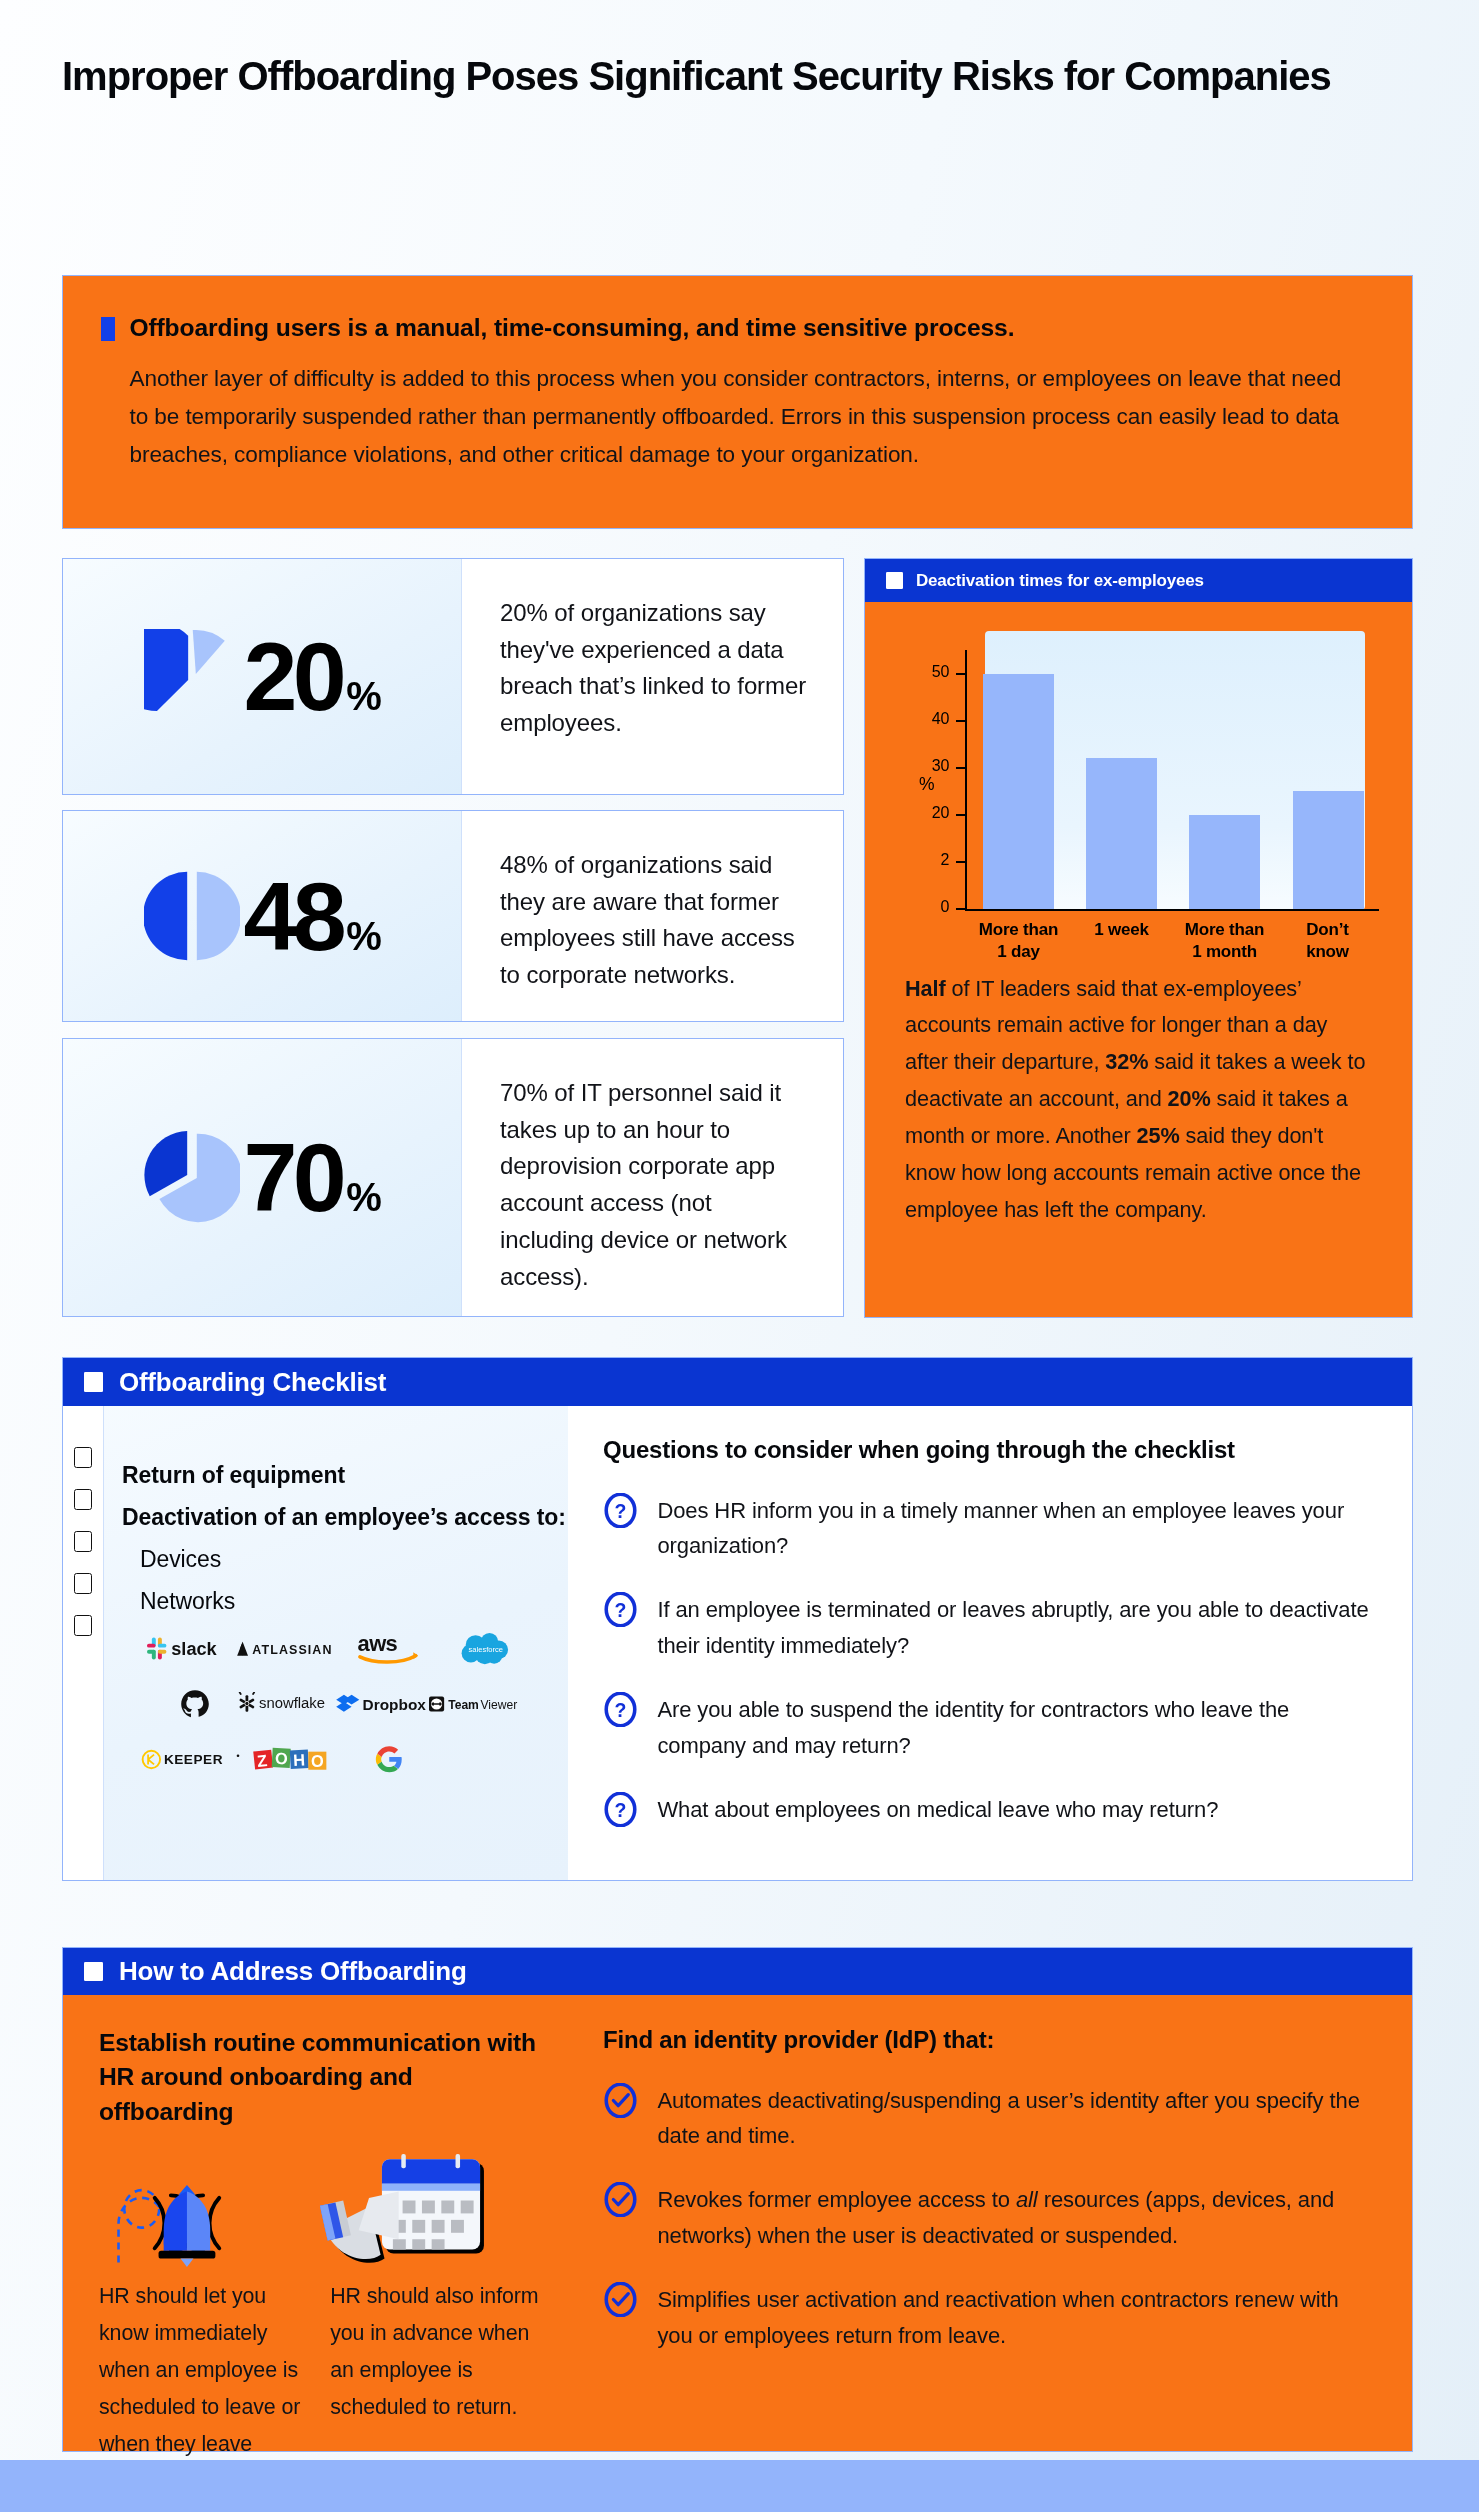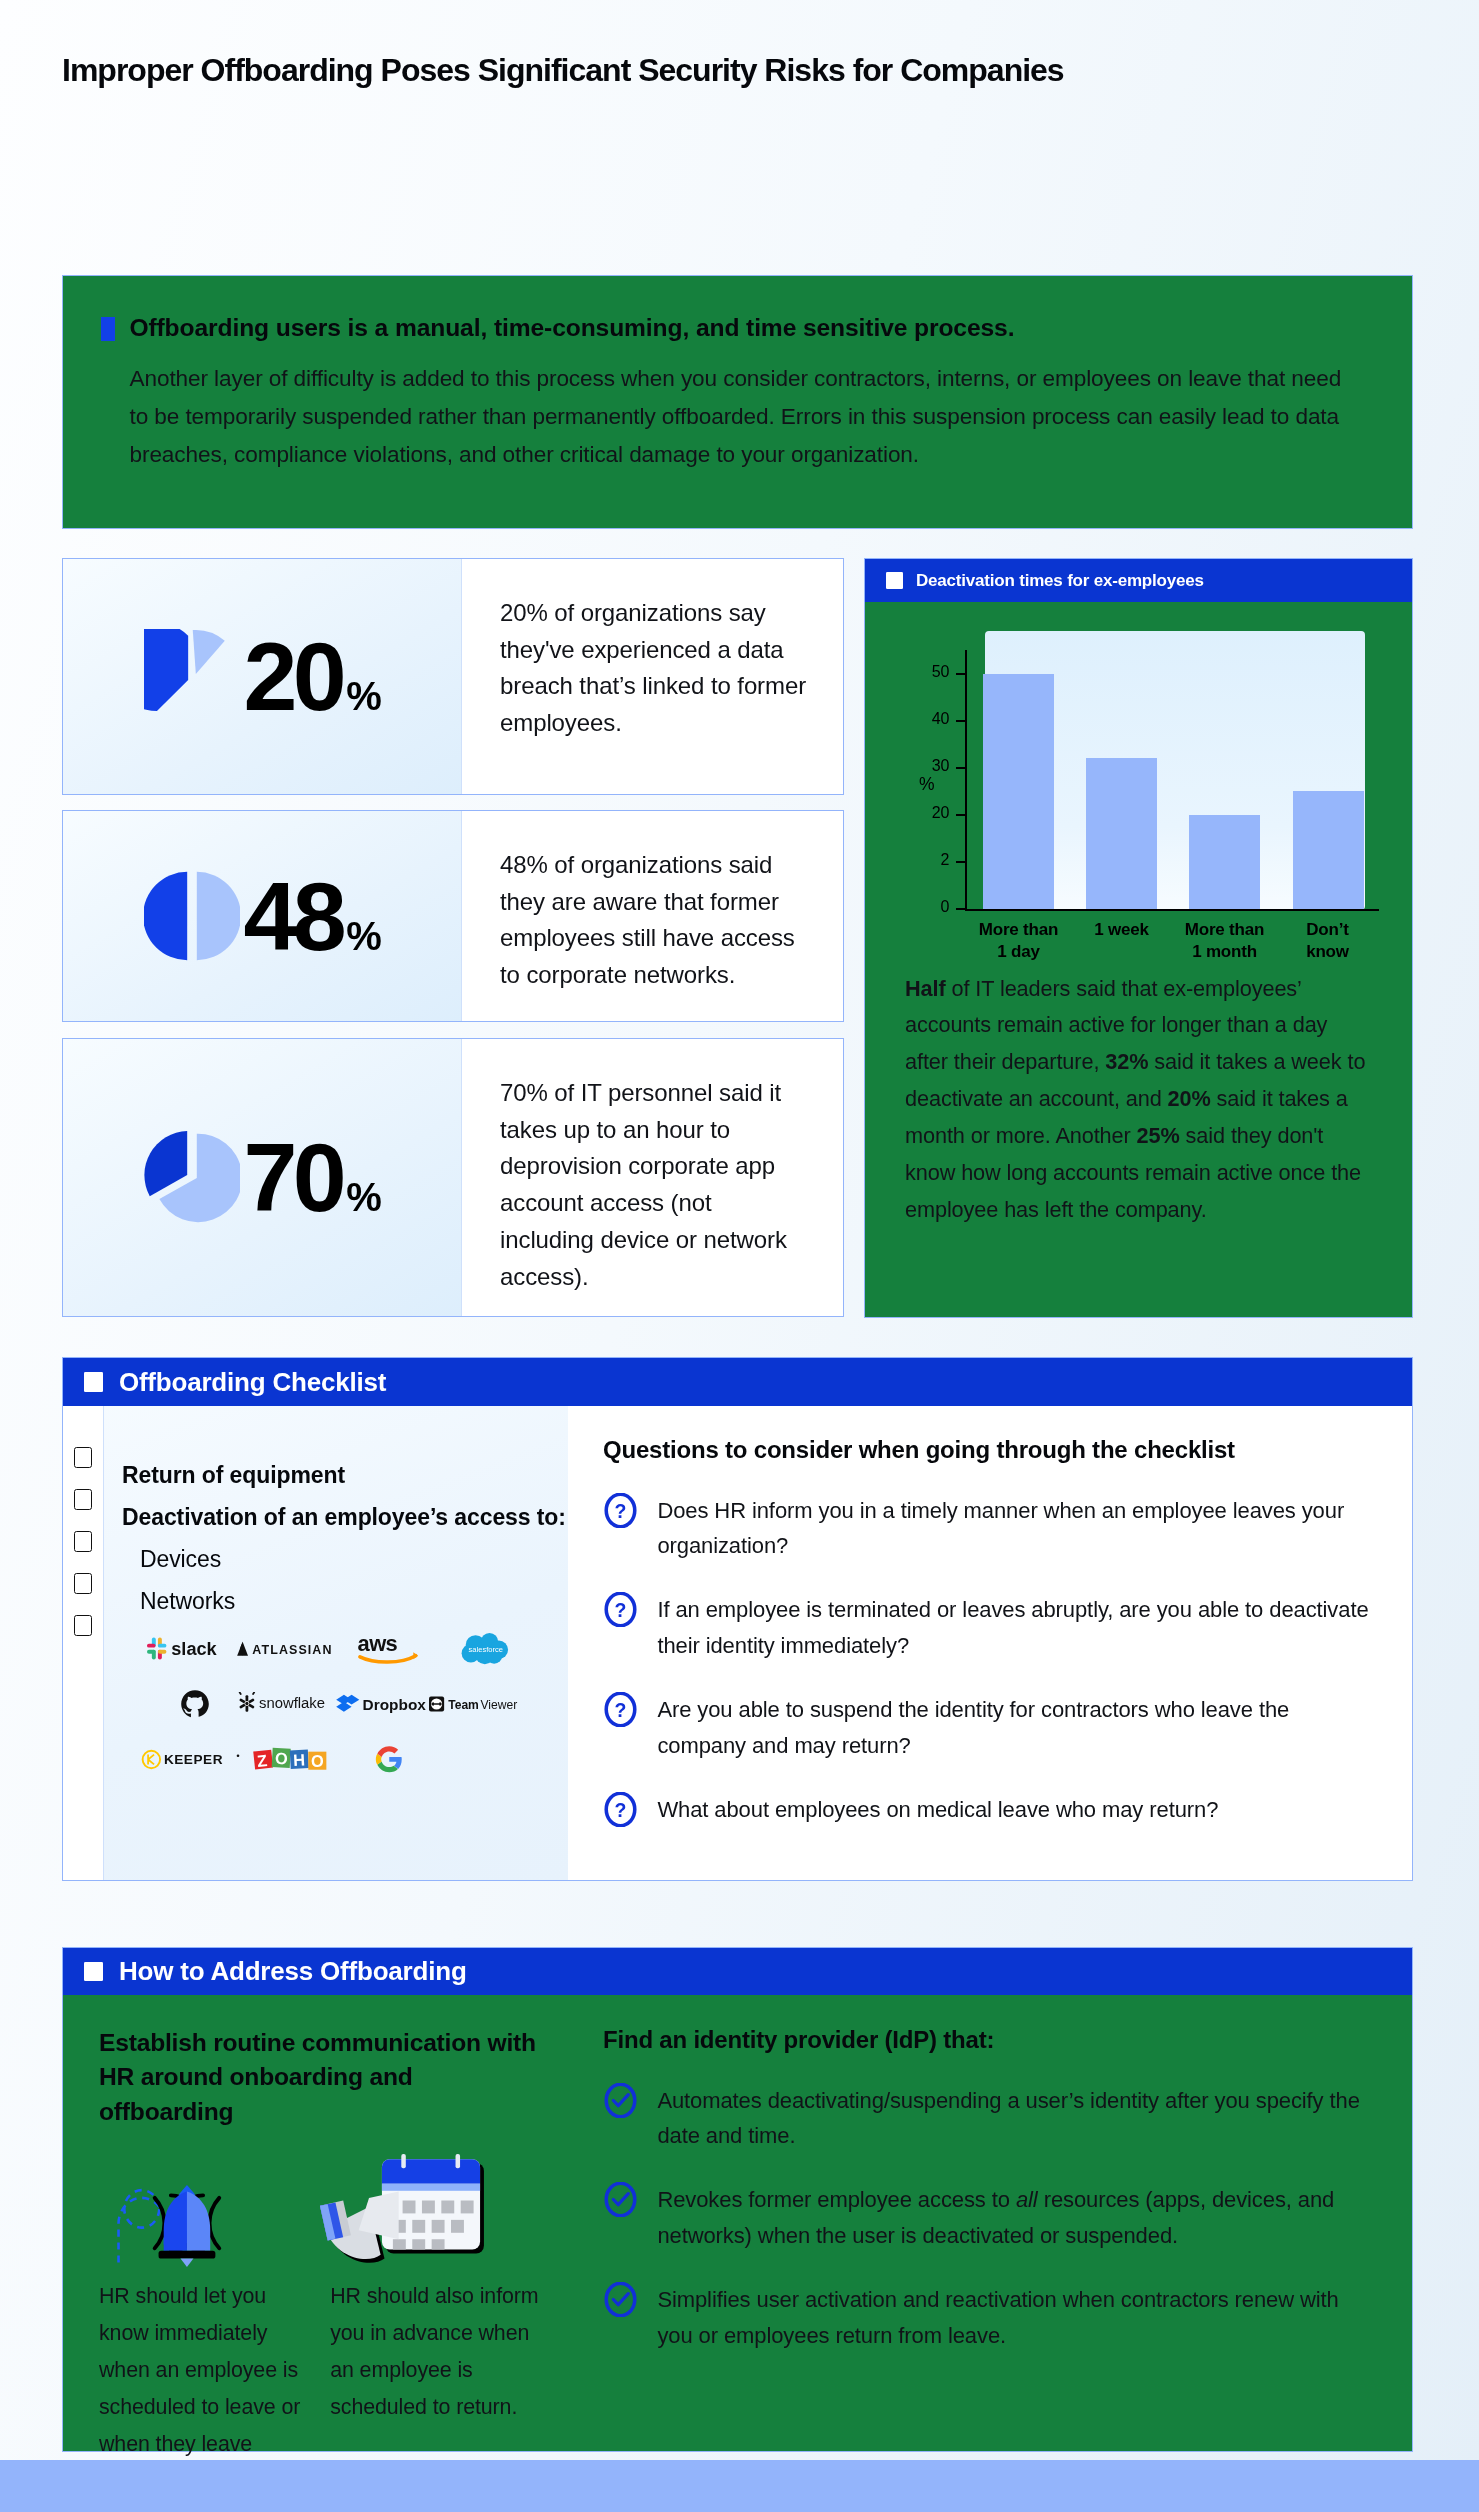--- a/index.html
+++ b/index.html
@@ -9,29 +9,29 @@
     background: linear-gradient(105deg, #fdfeff 0%, #f4f9fd 45%, #e4eff8 100%);
     width: 1479px; height: 2512px;
     position: relative;
     overflow: hidden;
   }
   .page { position: relative; width: 1479px; height: 2512px; }
 
   
   .title {
     position: absolute; left: 62px; top: 50px; width: 1346px;
-    font-size: 32px; font-weight: bold; line-height: 1.30;
+    font-size: 40px; font-weight: bold; line-height: 1.30;
     letter-spacing: -1px; color: #06080c;
   }
 
   
   .card {
     position: absolute;
     border: 1.9px solid #93b4fb;
-    background: #15803d;
+    background: #f97316;
   }
   .bluehdr {
     background: #0a35d1;
     color: #fff;
     display: flex; align-items: center;
     padding: 0 21px;
     font-size: 26px; font-weight: bold;
     letter-spacing: -0.2px;
   }
   .sq {

